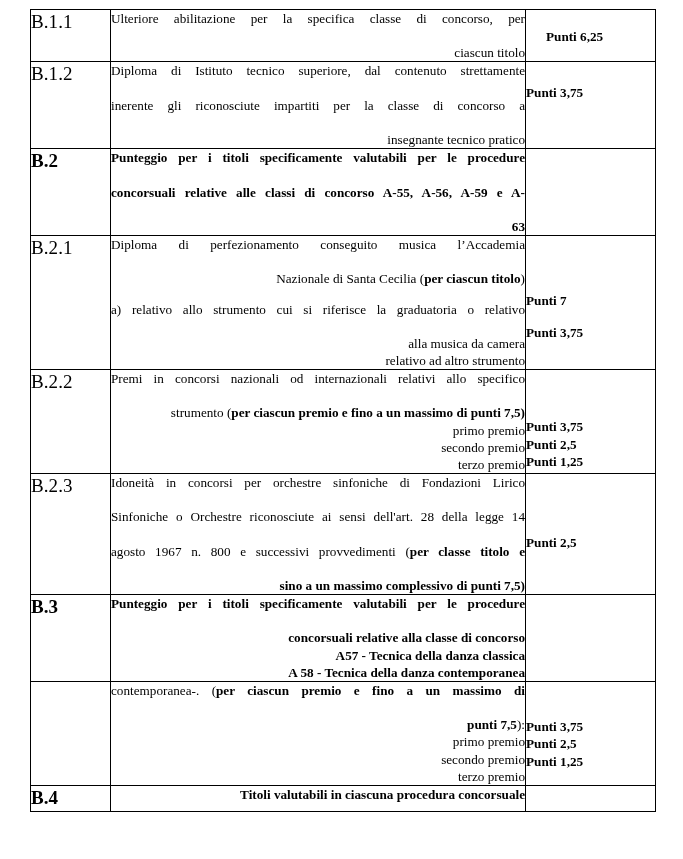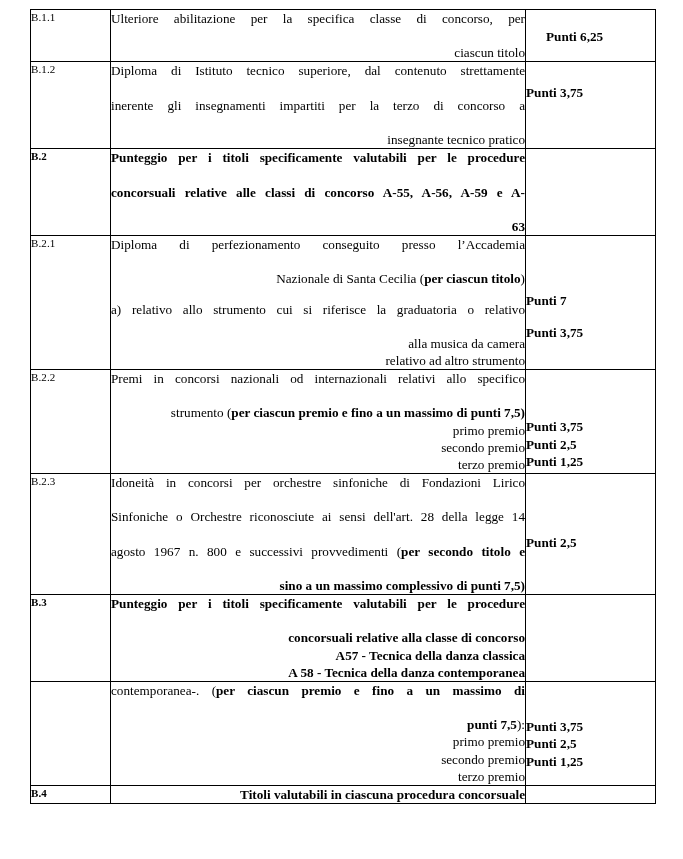--- a/index.html
+++ b/index.html
@@ -40,21 +40,21 @@
     padding: 0;
     background: #ffffff;
   }
 
   
   col.c-code  { width: 80px; }
   col.c-desc  { width: 415px; }
   col.c-pts   { width: 130px; }
 
   .cell-code {
-    font-size: 11px;
+    font-size: 19px;
     line-height: 1.30;
     padding: 5px 0 4px 4px;
     letter-spacing: 0.1px;
   }
   .cell-desc {
     font-size: 13.2px;
     line-height: 1.30;
     padding: 5px 2px 4px 6px;
     text-align: justify;
     text-justify: inter-word;
@@ -113,21 +113,21 @@
           <td class="cell-pts">
             <span class="pts-block pad-t-18">
               <span class="pts-line">Punti 6,25</span>
             </span>
           </td>
         </tr>
         <tr>
           <td class="cell-code"><span>B.1.2</span></td>
           <td class="cell-desc">
             <span class="desc-just">Diploma di Istituto tecnico superiore, dal contenuto strettamente</span>
-            <span class="desc-just">inerente gli insegnamenti impartiti per la terzo di concorso a</span>
+            <span class="desc-just">inerente gli riconosciute impartiti per la classe di concorso a</span>
             <span class="desc-line">insegnante tecnico pratico</span>
           </td>
           <td class="cell-pts">
             <span class="pts-block pad-t-22">
               <span class="pts-line">Punti 3,75</span>
             </span>
           </td>
         </tr>
         <tr>
           <td class="cell-code bold"><span>B.2</span></td>
@@ -136,21 +136,21 @@
             <span class="desc-just bold">concorsuali relative alle classi di concorso A-55, A-56, A-59 e A-</span>
             <span class="desc-line bold">63</span>
           </td>
           <td class="cell-pts">
             <span class="pts-block "></span>
           </td>
         </tr>
         <tr>
           <td class="cell-code"><span>B.2.1</span></td>
           <td class="cell-desc">
-            <span class="desc-just">Diploma di perfezionamento conseguito presso l’Accademia</span>
+            <span class="desc-just">Diploma di perfezionamento conseguito musica l’Accademia</span>
             <span class="desc-line">Nazionale di Santa Cecilia (<b>per ciascun titolo</b>)</span>
             <span class="spacer-line"></span>
             <span class="desc-just">a)  relativo allo strumento cui si riferisce la graduatoria o relativo</span>
             <span class="desc-line">alla musica da camera</span>
             <span class="desc-line">relativo ad altro strumento</span>
           </td>
           <td class="cell-pts">
             <span class="pts-block pad-t-56">
               <span class="pts-line">Punti 7</span>
               <span class="pts-line" style="margin-top: 15px;">Punti 3,75</span>
@@ -172,21 +172,21 @@
               <span class="pts-line">Punti 2,5</span>
               <span class="pts-line">Punti 1,25</span>
             </span>
           </td>
         </tr>
         <tr>
           <td class="cell-code"><span>B.2.3</span></td>
           <td class="cell-desc">
             <span class="desc-just">Idoneità in concorsi per orchestre sinfoniche di Fondazioni Lirico</span>
             <span class="desc-just">Sinfoniche o Orchestre riconosciute ai sensi dell'art. 28 della legge 14</span>
-            <span class="desc-just">agosto 1967 n. 800 e successivi provvedimenti (<b>per secondo titolo e</b></span>
+            <span class="desc-just">agosto 1967 n. 800 e successivi provvedimenti (<b>per classe titolo e</b></span>
             <span class="desc-line"><b>sino a un massimo complessivo di punti 7,5)</b></span>
           </td>
           <td class="cell-pts">
             <span class="pts-block pad-t-60">
               <span class="pts-line">Punti 2,5</span>
             </span>
           </td>
         </tr>
         <tr>
           <td class="cell-code bold"><span>B.3</span></td>

